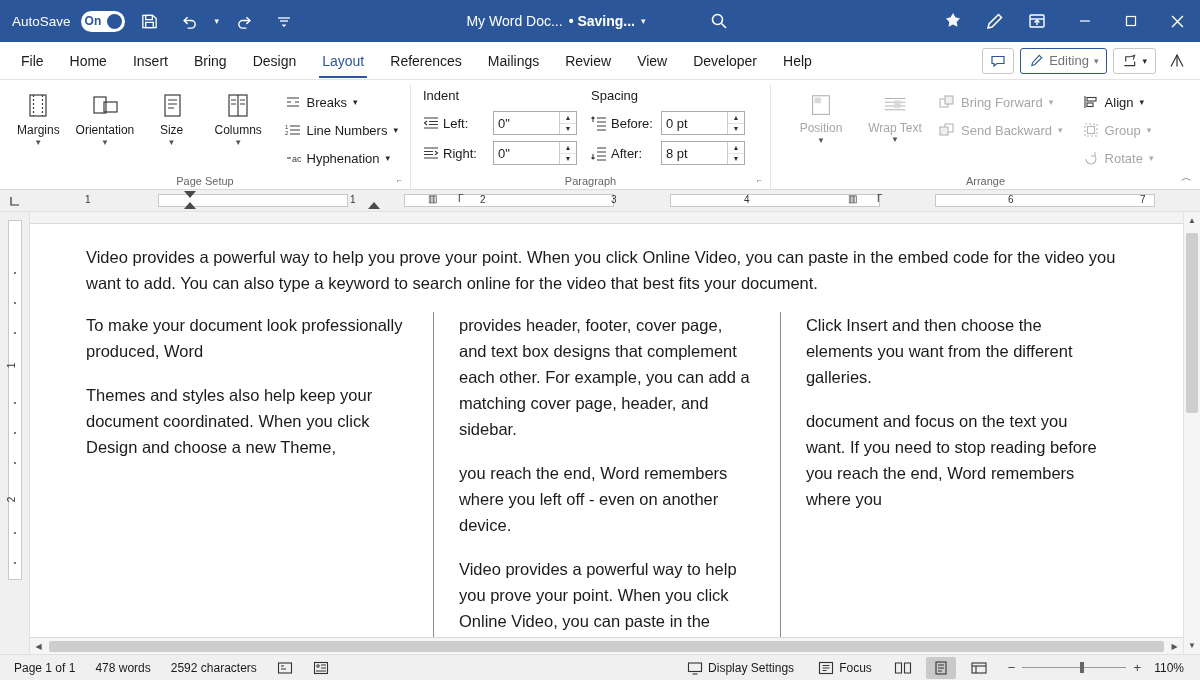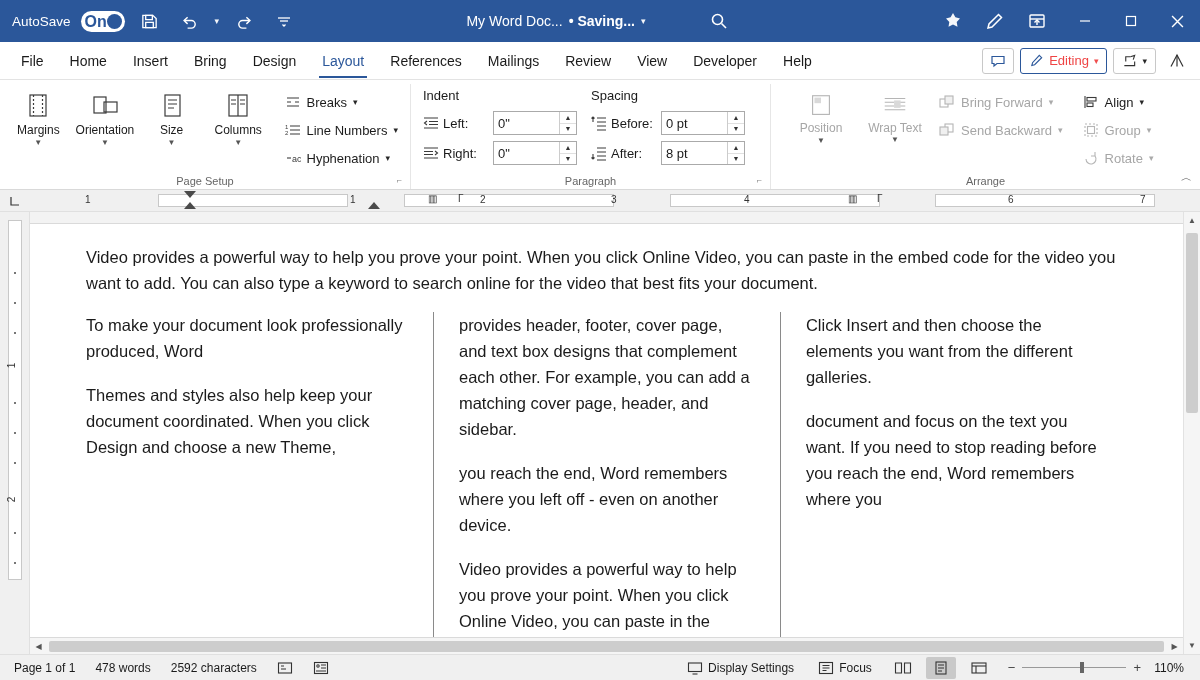--- a/index.html
+++ b/index.html
@@ -18,21 +18,21 @@
     display:flex; align-items:center; flex:0 0 42px;
     position:relative;
   }
   .tb-left { display:flex; align-items:center; gap:10px; padding-left:12px; }
   .autosave-label { font-size:13.5px; }
   .toggle {
     width:44px; height:21px; border-radius:11px; background:#fff;
     position:relative; display:flex; align-items:center;
     padding:0 4px; cursor:pointer;
   }
-  .toggle .txt { font-size:16px; color:#2b579a; font-weight:bold; line-height:21px; }
+  .toggle .txt { font-size:12px; color:#2b579a; font-weight:bold; line-height:21px; }
   .toggle .knob {
     position:absolute; right:3px; top:3px; width:15px; height:15px;
     border-radius:50%; background:#2b579a;
   }
   .tb-icon {
     width:30px; height:30px; display:flex; align-items:center; justify-content:center;
     border-radius:3px; cursor:pointer; color:#fff;
   }
   .tb-icon svg { display:block; }
   .tb-center {
@@ -67,21 +67,21 @@
   .tab.active:after {
     content:""; position:absolute; left:10px; right:10px; bottom:1px;
     height:2px; background:#2b579a;
   }
   .tabbar-right { margin-left:auto; display:flex; align-items:center; gap:6px; padding-right:8px; }
   .pill {
     height:26px; border:1px solid #c8c8c8; border-radius:3px;
     display:flex; align-items:center; gap:5px; padding:0 8px; font-size:13px;
     cursor:pointer; background:#fff;
   }
-  .pill.editing { color:#ef4444; border-color:#2b579a; }
+  .pill.editing { color:#737373; border-color:#2b579a; }
   .icon-btn {
     width:30px; height:28px; display:flex; align-items:center; justify-content:center;
     border-radius:3px; cursor:pointer;
   }
 
   
   .ribbon {
     height:110px; flex:0 0 110px; background:#fff; display:flex;
     border-bottom:1px solid #d9d9d9; position:relative; padding-top:4px;
   }

